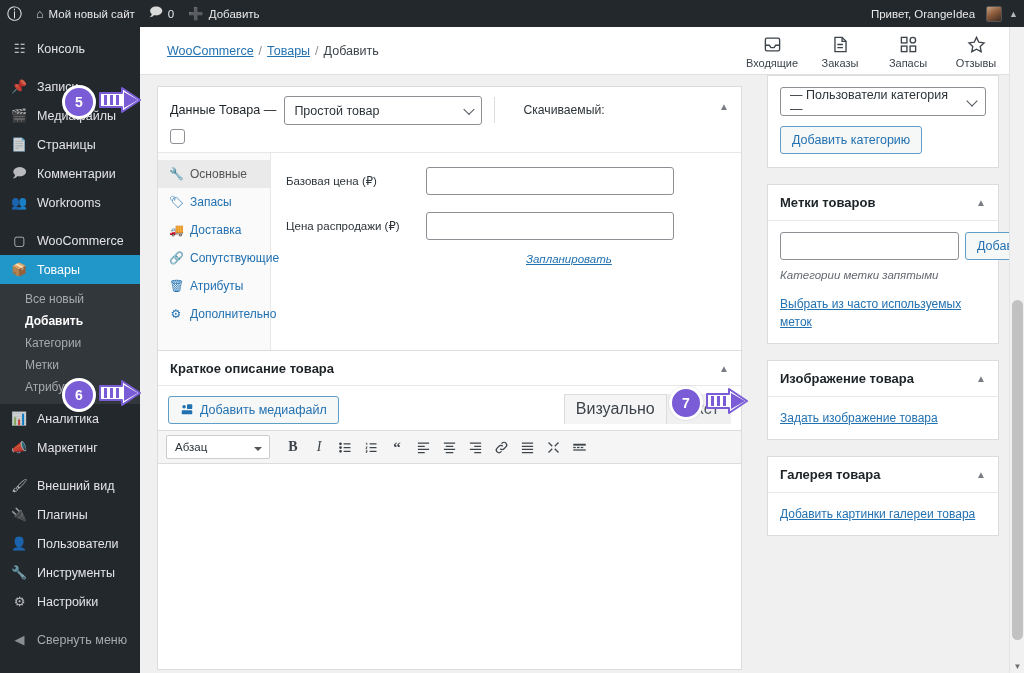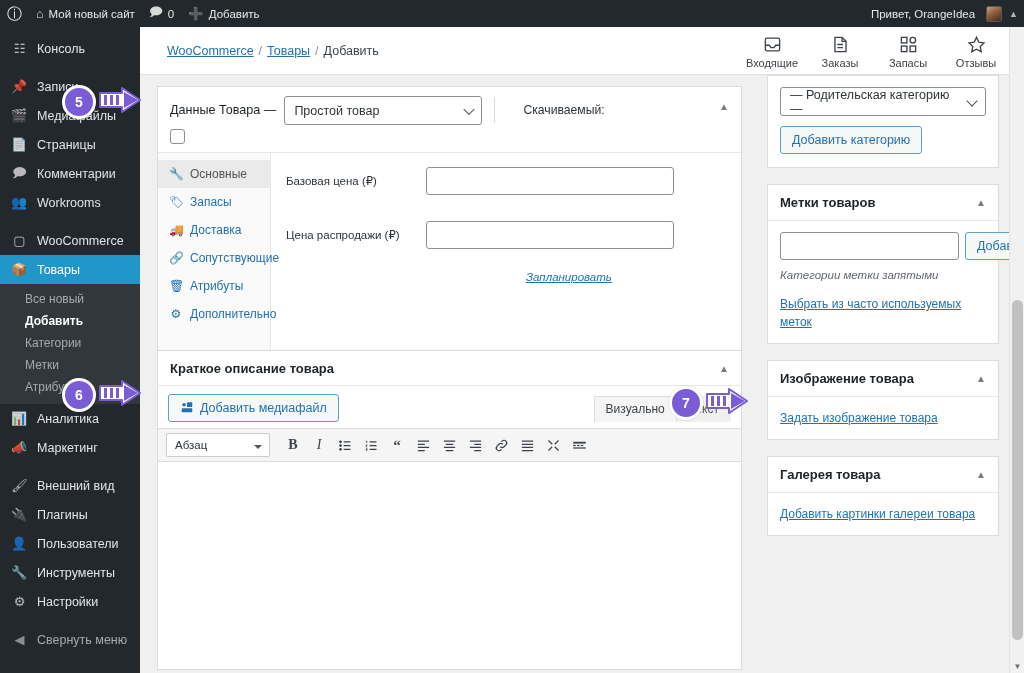--- a/index.html
+++ b/index.html
@@ -106,40 +106,40 @@
   .pd-body { display: flex; min-height: 210px; }
   .pd-tabs { width: 113px; background: #fafafa; border-right: 1px solid #e8e8e8; padding: 7px 0 0; flex: none; }
   .pd-tab {
     display: flex; align-items: center; gap: 7px; padding: 7px 0 7px 11px;
     font-size: 12px; color: #2271b1; white-space: nowrap;
   }
   .pd-tab .t-ic { width: 14px; text-align: center; font-size: 12px; color: #2271b1; flex: none; }
   .pd-tab.active { background: #eaeaea; color: #555; }
   .pd-tab.active .t-ic { color: #555; }
   .pd-fields { flex: 1; padding: 14px 0 0 0; }
-  .field-row { display: flex; align-items: center; margin-bottom: 26px; padding-left: 15px; }
+  .field-row { display: flex; align-items: center; margin-bottom: 17px; padding-left: 15px; }
   .field-label { width: 140px; font-size: 11.5px; color: #2c3338; flex: none; }
   .field-input {
     width: 248px; height: 28px; border: 1px solid #8c8f94; border-radius: 3px; background: #fff;
   }
   .field-link { padding-left: 255px; margin-top: -8px; }
   .field-link a { color: #2271b1; font-size: 11.5px; font-style: italic; text-decoration: underline; }
 
   
   #shortdesc { position: absolute; left: 17px; top: 275px; width: 585px; height: 320px; }
   .sd-head { padding: 10px 12px 9px; border-bottom: 1px solid #e8e8e8; font-size: 13px; color: #1d2327; font-weight: bold; display: flex; align-items: center; }
   .sd-head .sd-caret { margin-left: auto; color: #787c82; font-size: 10px; }
   .ed-toolbar1 { padding: 8px 10px 6px; display: flex; align-items: flex-end; position: relative; }
   .btn-media {
     display: inline-flex; align-items: center; gap: 6px; height: 28px; padding: 0 11px;
     border: 1px solid #5f9ec7; border-radius: 3px; background: #f6f7f7; color: #2271b1; font-size: 12.5px;
   }
   .ed-tabs { margin-left: auto; display: flex; align-items: flex-end; gap: 0; }
   .ed-tab {
-    padding: 5px 11px 6px; font-size: 12px; color: #50575e; border: 1px solid transparent;
+    padding: 5px 11px 6px; font-size: 16px; color: #50575e; border: 1px solid transparent;
     border-bottom: none; background: #f0f0f1;
   }
   .ed-tab.active { background: #f5f5f5; border-color: #dcdcde; color: #3c434a; }
   .ed-toolbar2 {
     display: flex; align-items: center; gap: 0; padding: 4px 8px; border-top: 1px solid #dcdcde;
     border-bottom: 1px solid #dcdcde; background: #f5f5f5;
   }
   .fmt-select {
     width: 104px; height: 24px; border: 1px solid #ccc; background: #fff; border-radius: 2px;
     font-size: 11.5px; color: #2c3338; display: flex; align-items: center; padding-left: 8px;
@@ -510,21 +510,21 @@
       </div>
     </div>
     <div class="ed-area"></div>
   </div>
 
   <div id="rightcol">
 
     <div class="sb-panel">
       <div class="sb-body">
         <div class="sb-select">
-          <span>— Родительская категорию —</span>
+          <span>— Пользователи категория —</span>
           <span class="chev"></span>
         </div>
         <div class="btn-secondary">Добавить категорию</div>
       </div>
     </div>
 
     <div class="sb-panel">
       <div class="sb-head">
         <span>Метки товаров</span>
         <span class="caret">▲</span>

